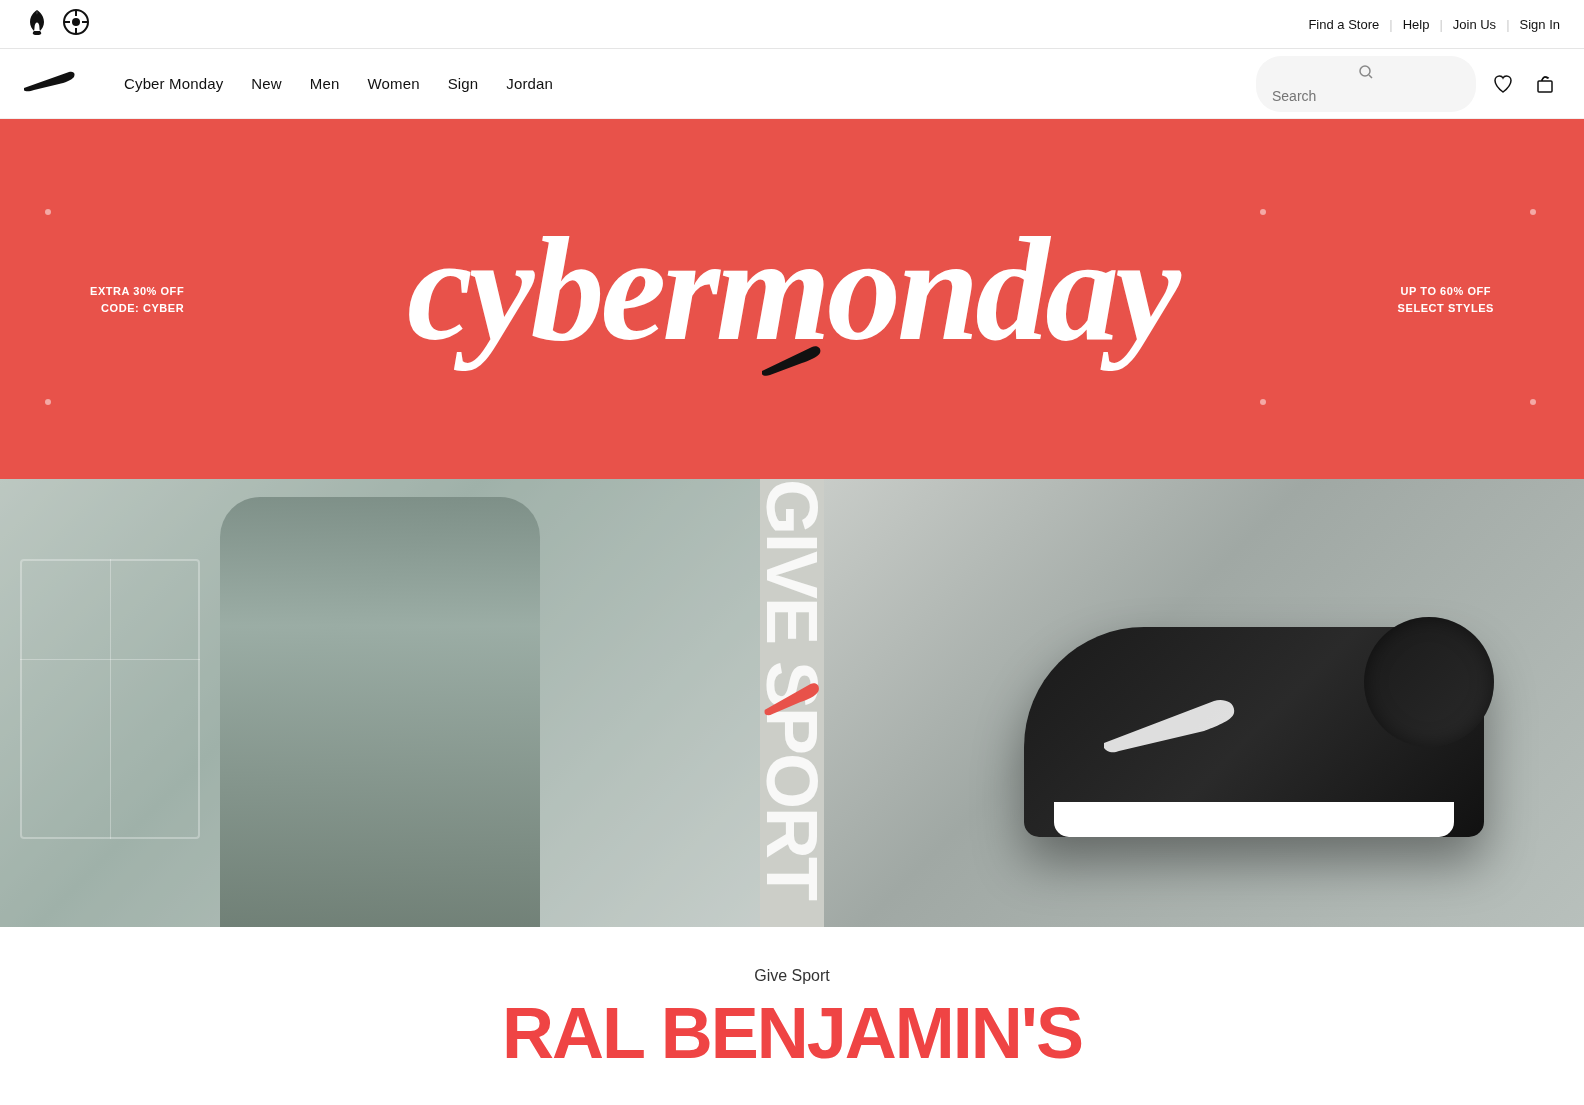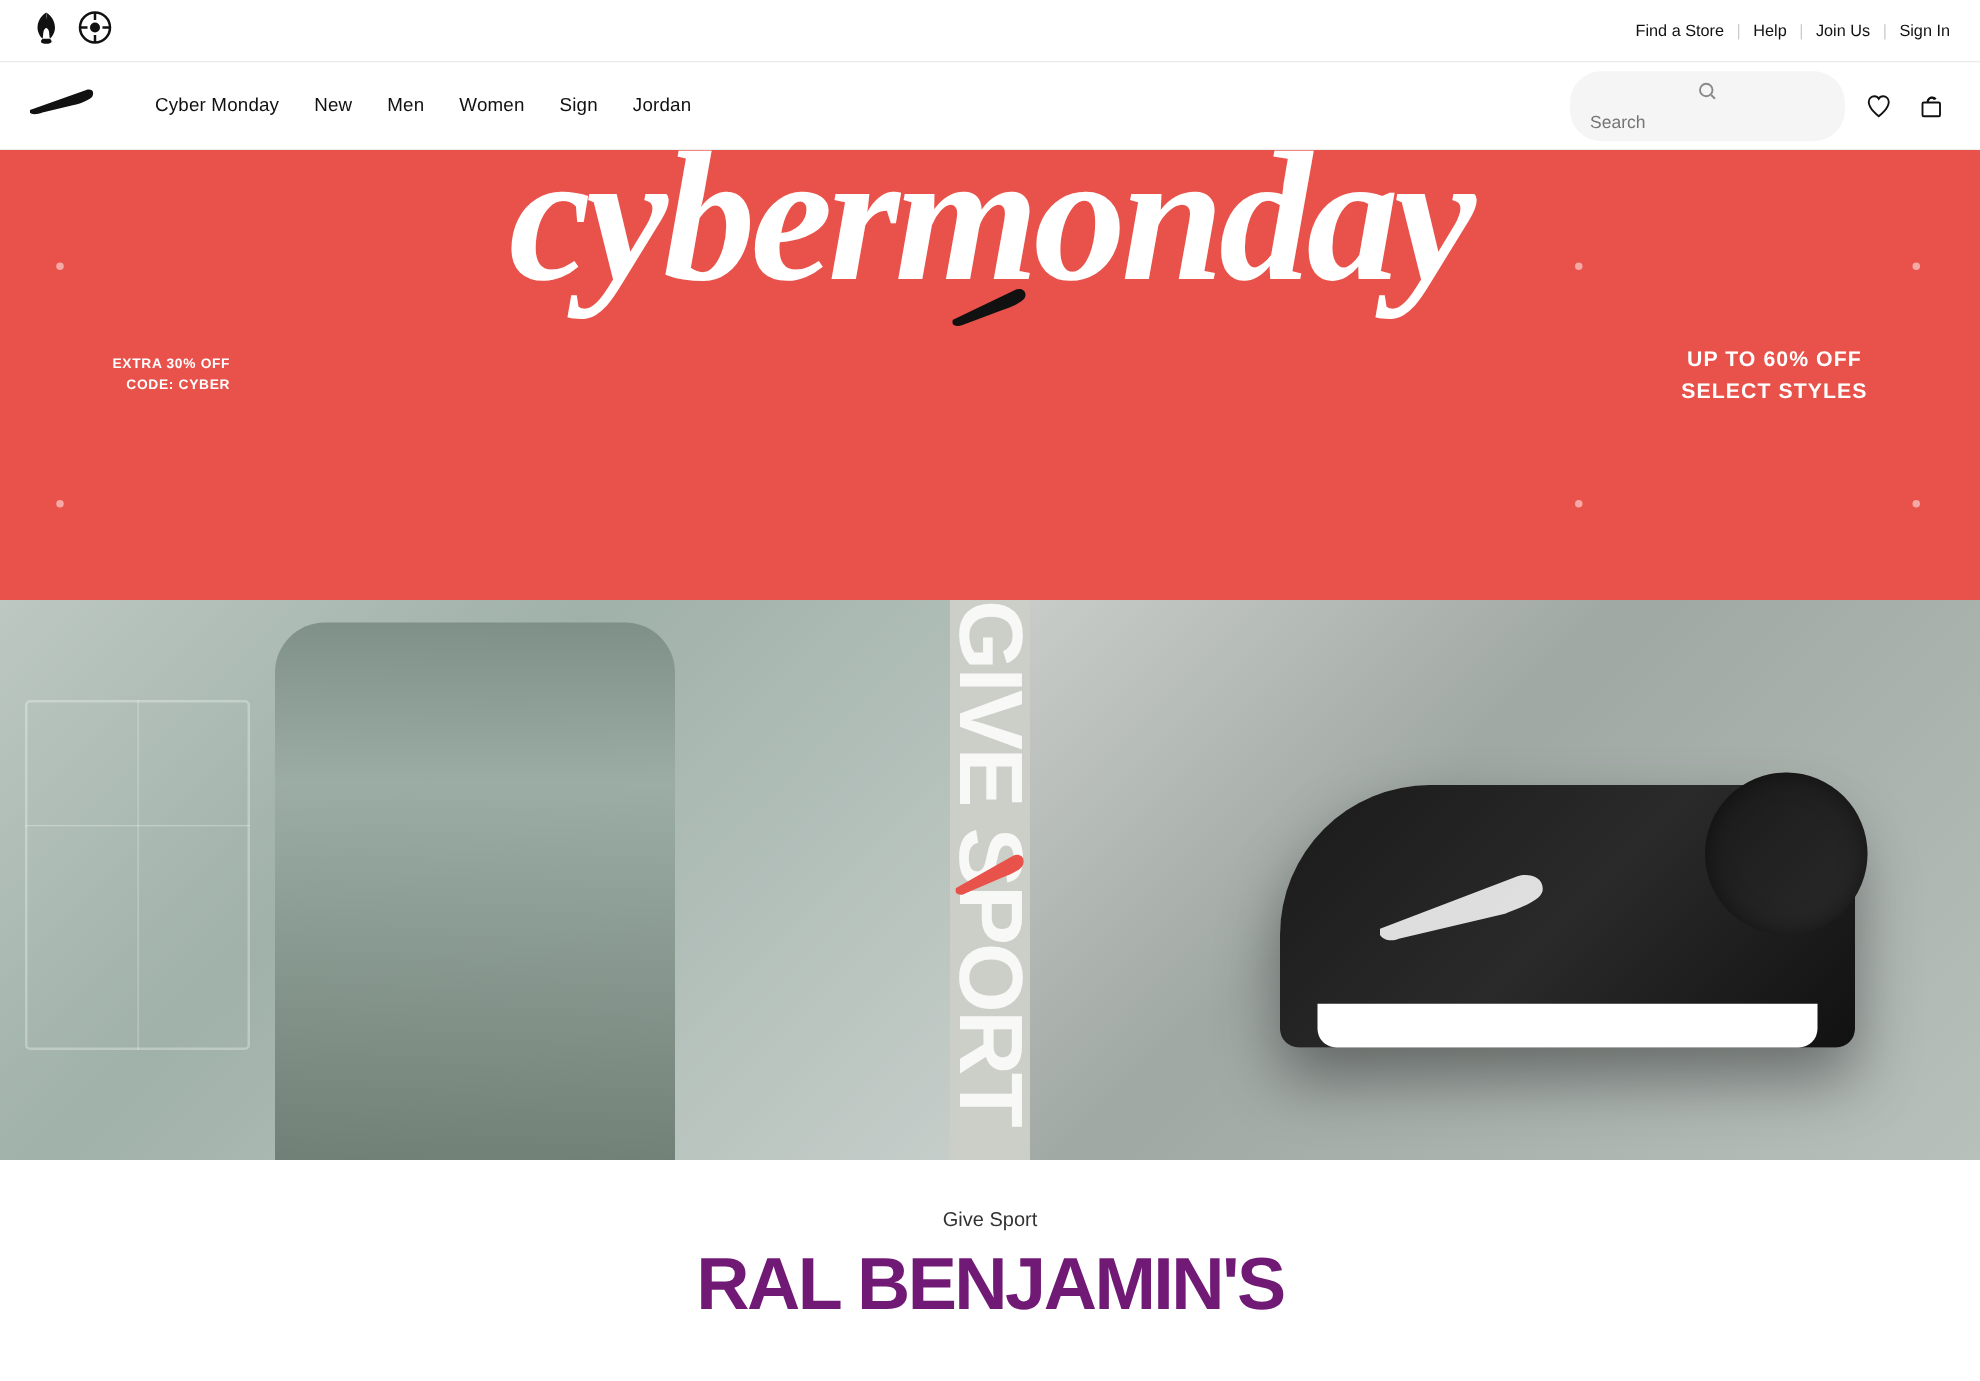--- a/index.html
+++ b/index.html
@@ -88,20 +88,21 @@
       height: 6px;
       background: rgba(255,255,255,0.5);
       border-radius: 50%;
     }
     .hero-text-block {
       position: absolute;
       inset: 0;
       display: flex;
       flex-direction: column;
       align-items: center;
+      justify-content: center;
       pointer-events: none;
     }
     .hero-title-top {
       font-size: 148px;
       font-weight: 700;
       color: #fff;
       line-height: 1;
       font-family: Georgia, 'Times New Roman', serif;
       font-style: italic;
       letter-spacing: -4px;
@@ -131,21 +132,21 @@
       line-height: 1.5;
       letter-spacing: 0.05em;
     }
     .hero-right-text {
       position: absolute;
       right: 90px;
       top: 50%;
       transform: translateY(-50%);
       text-align: center;
       color: #fff;
-      font-size: 17px;
+      font-size: 11px;
       font-weight: 700;
       line-height: 1.5;
       letter-spacing: 0.05em;
     }
 
     
     .sport-section {
       position: relative;
       width: 100%;
       height: 448px;
@@ -201,23 +202,23 @@
       background: #fff;
       text-align: center;
       padding: 40px 20px 20px;
     }
     .give-sport-label {
       font-size: 16px;
       color: #333;
       margin-bottom: 12px;
     }
     .give-sport-title {
-      font-size: 59px;
+      font-size: 72px;
       font-weight: 900;
-      color: #701a75;
+      color: #ef4444;
       text-transform: uppercase;
       letter-spacing: -2px;
       line-height: 1;
     }
   </style>
 </head>
 <body>
 
 <div class="utility-bar">
   <div class="utility-bar-left">

